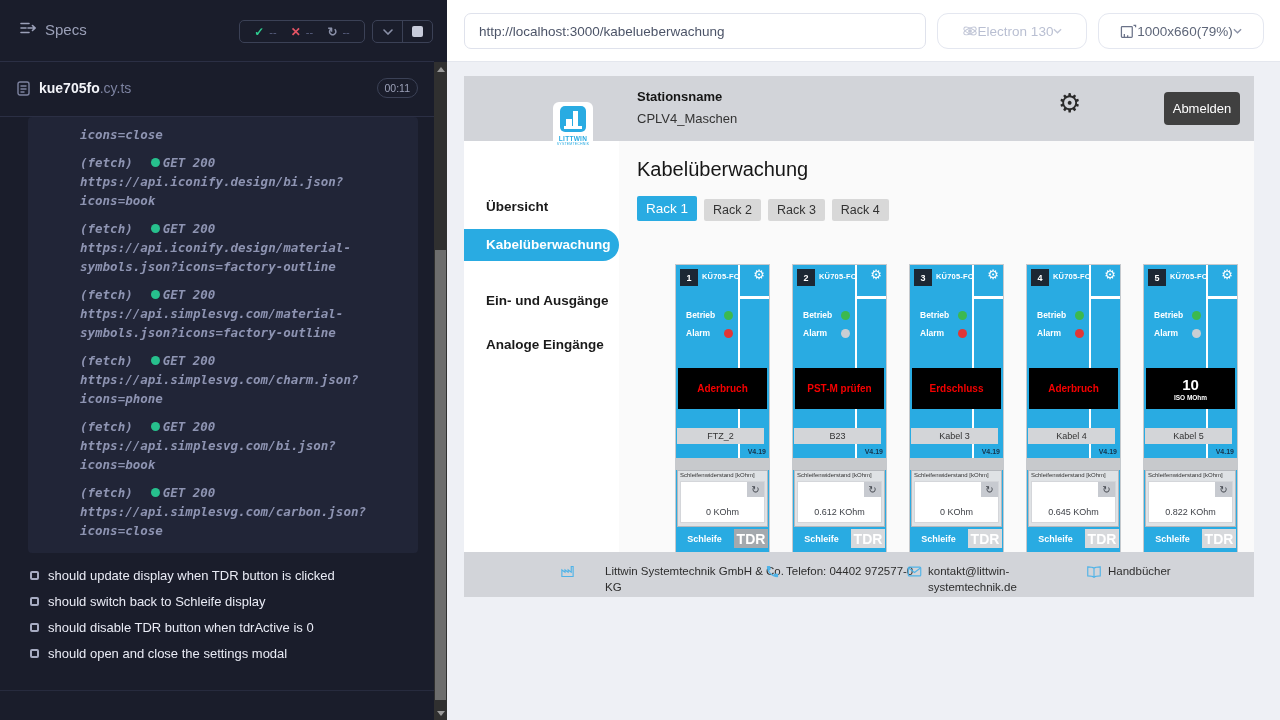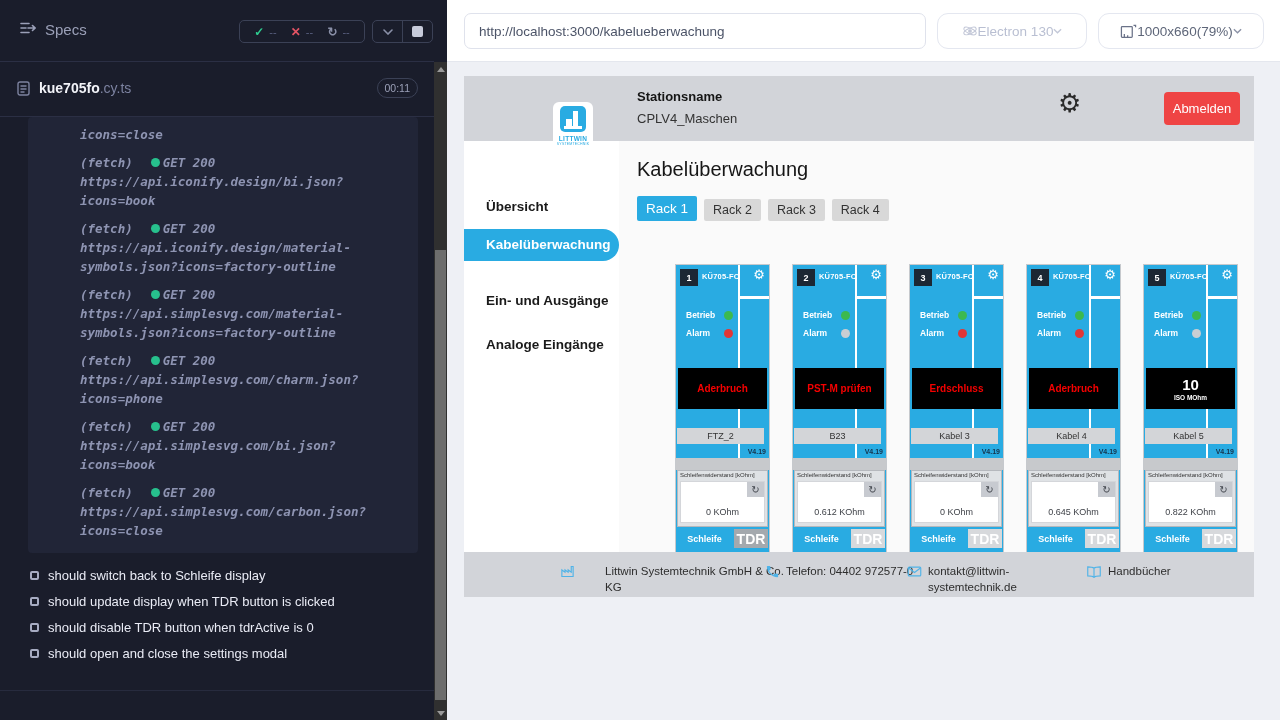--- a/index.html
+++ b/index.html
@@ -66,21 +66,21 @@
   .logo-sq { width:26px; height:26px; background:#29abe2; border-radius:5px; position:relative; }
   .logo-bar1 { position:absolute; left:6px; top:13px; width:6px; height:7px; background:#fff; }
   .logo-bar2 { position:absolute; left:13px; top:5px; width:5px; height:15px; background:#fff; }
   .logo-base { position:absolute; left:4px; top:20px; width:18px; height:3px; background:#fff; }
   .logo-title { color:#29abe2; font-size:6.5px; font-weight:bold; margin-top:3px; letter-spacing:.3px; }
   .logo-sub { color:#29abe2; font-size:3.5px; letter-spacing:.2px; }
   .station { position:absolute; left:173px; top:13px; }
   .station-label { font-size:13px; font-weight:bold; color:#151515; }
   .station-name { font-size:13px; color:#333; margin-top:7px; }
   .hdr-gear { position:absolute; left:594px; top:14px; font-size:26px; color:#2b2b2b; line-height:1; cursor:default; }
-  .logout-btn { position:absolute; left:700px; top:16px; width:76px; height:33px; background:#ef4444; color:#fff; border:none; border-radius:4px; font-size:13px; font-family:"Liberation Sans",sans-serif; }
+  .logout-btn { position:absolute; left:700px; top:16px; width:76px; height:33px; background:#404040; color:#fff; border:none; border-radius:4px; font-size:13px; font-family:"Liberation Sans",sans-serif; }
 
   .app-nav { position:absolute; left:0; top:65px; width:155px; height:411px; background:#fff; }
   .nav-item { position:absolute; left:0; width:155px; padding-left:22px; font-weight:bold; font-size:13.5px; color:#1a1a1a; height:20px; line-height:20px; }
   .nav-item.active { background:#29abe2; color:#fff; height:32px; line-height:32px; border-radius:0 16px 16px 0; }
 
   .app-main { position:absolute; left:155px; top:65px; width:635px; height:411px; background:#fafafa; }
   .page-title { position:absolute; left:18px; top:17px; font-size:20px; color:#161616; font-weight:500; }
   .racks { position:absolute; left:18px; top:55px; display:flex; gap:7px; align-items:flex-end; }
   .rack-tab { height:22px; line-height:22px; padding:0 9px; background:#d8d8d8; color:#333; font-size:12.5px; border-radius:2px; }
   .rack-tab.active { background:#29abe2; color:#fff; height:25px; line-height:25px; font-size:13.5px; }
@@ -232,25 +232,25 @@
     </div>
 
   </div>
           </div>
       </div>
     </div>
 
     <div class="tests" id="tests">
         <div class="test-item">
     <span class="test-box"></span>
-    <span class="test-label">should switch back to Schleife display</span>
+    <span class="test-label">should update display when TDR button is clicked</span>
   </div>
         <div class="test-item">
     <span class="test-box"></span>
-    <span class="test-label">should update display when TDR button is clicked</span>
+    <span class="test-label">should switch back to Schleife display</span>
   </div>
         <div class="test-item">
     <span class="test-box"></span>
     <span class="test-label">should disable TDR button when tdrActive is 0</span>
   </div>
         <div class="test-item">
     <span class="test-box"></span>
     <span class="test-label">should open and close the settings modal</span>
   </div>
       </div>

